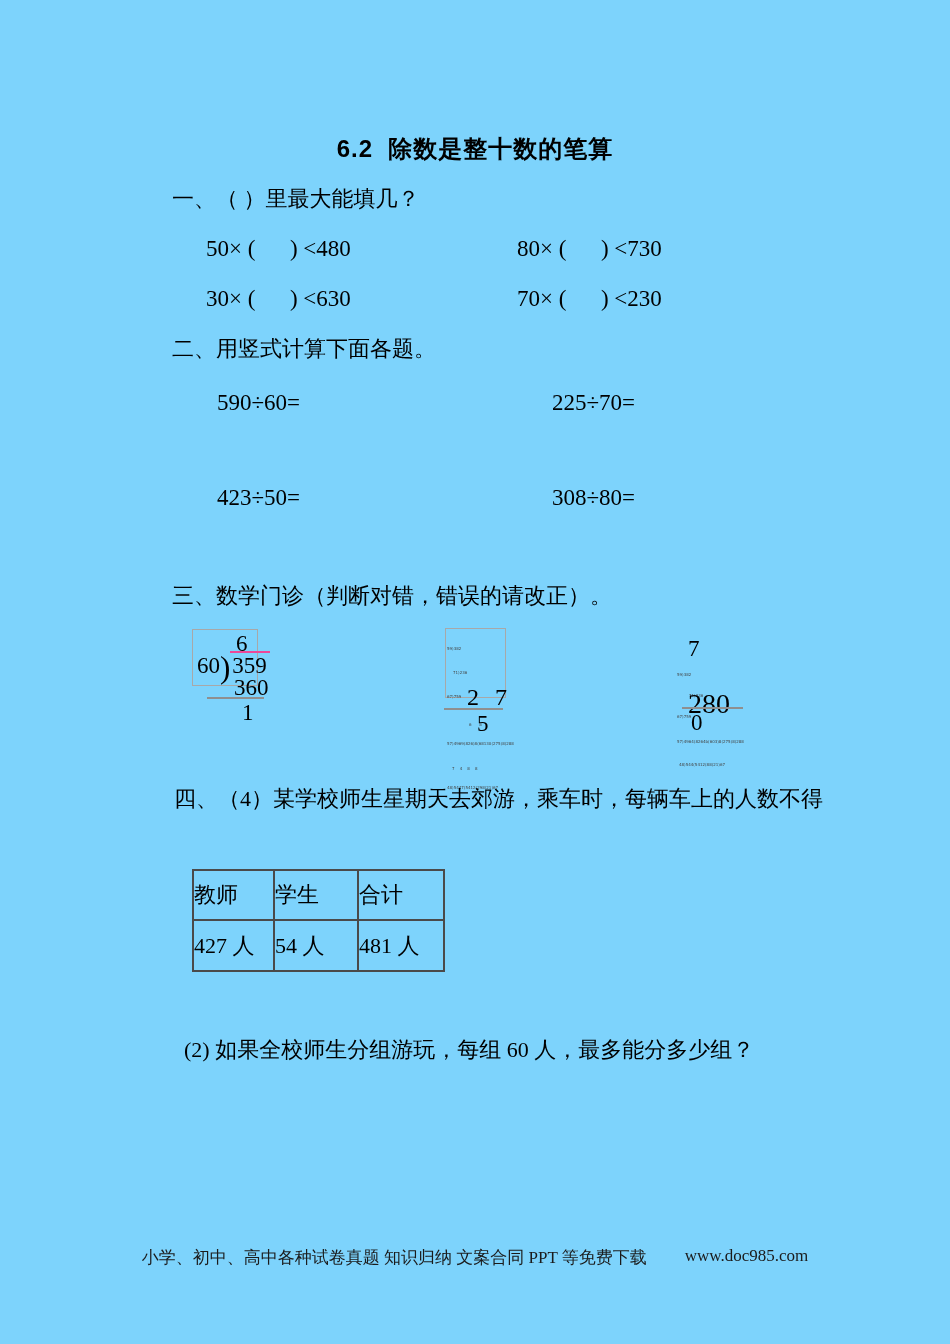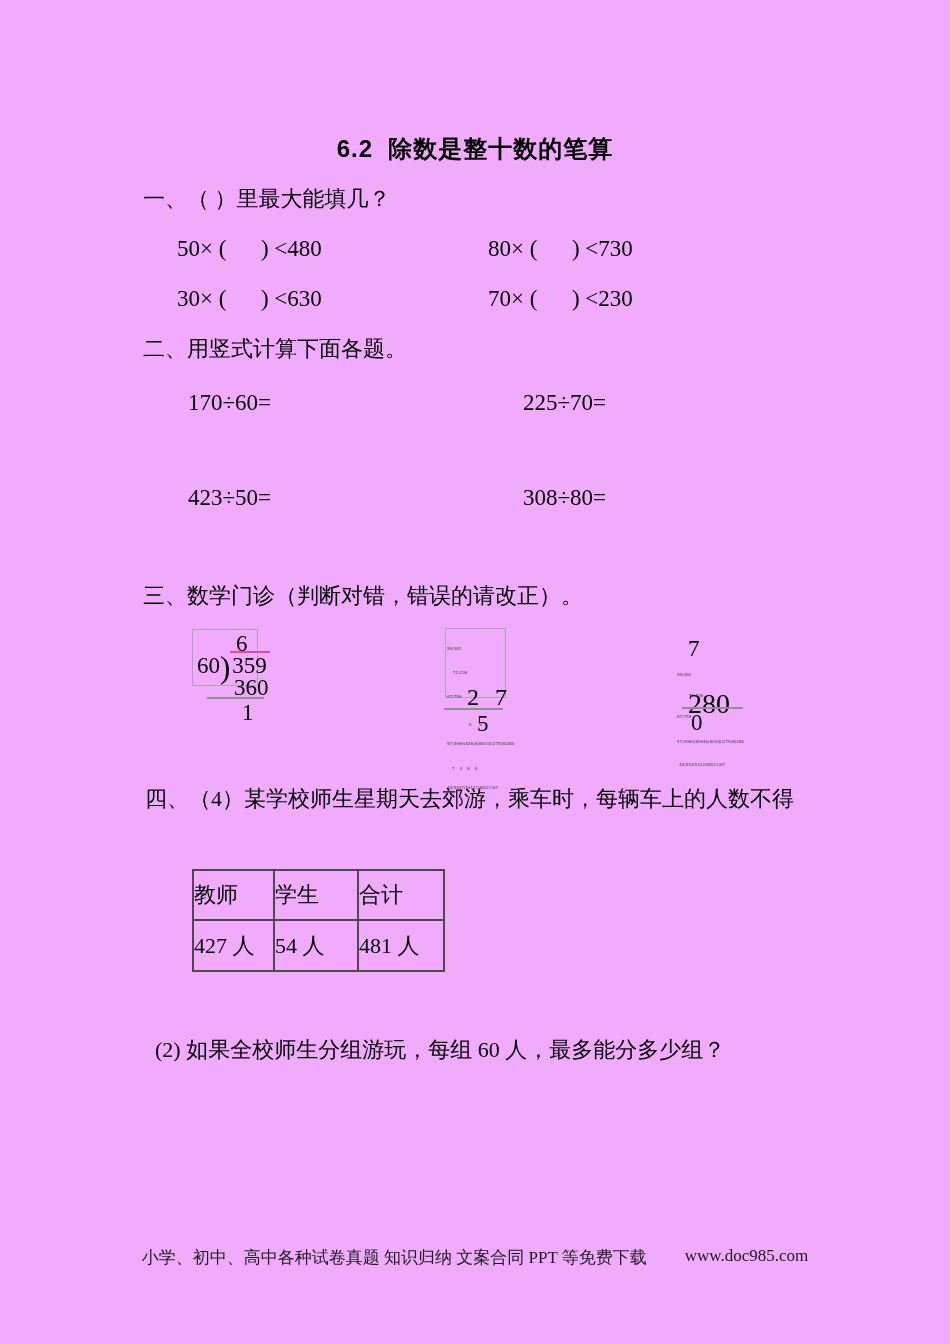--- a/index.html
+++ b/index.html
@@ -1,20 +1,20 @@
 <!DOCTYPE html>
 <html><head>
 <meta charset="utf-8">
 <style>
   html,body{margin:0;padding:0;background:#e8e8e8;}
   .page{
-    position:relative;width:950px;height:1344px;margin:0 auto;background:#f0abfc;
+    position:relative;width:950px;height:1344px;margin:0 auto;background:#7dd3fc;
     font-family:"Liberation Serif", serif;color:#000;overflow:hidden;
   }
-  .txt{position:absolute;font-size:22px;line-height:26px;white-space:pre;color:#000;}
+  .txt{position:absolute;font-size:22px;line-height:26px;white-space:pre;color:#000;margin-left:29px;}
   .num{font-size:23px;}
   .title{
     position:absolute;top:133px;left:0;width:950px;text-align:center;
     font-family:"Liberation Sans", sans-serif;font-weight:bold;font-size:24px;
     letter-spacing:1px;white-space:pre;
   }
   
   .fig{position:absolute;}
   .graybox{position:absolute;border:1px solid #a8a8a8;background:transparent;}
   .dv{position:absolute;font-size:23px;white-space:pre;}
@@ -42,21 +42,21 @@
 
   <div class="title">6.2  除数是整十数的笔算</div>
 
   <div class="txt" style="left:143px;top:186px">一、（ ）里最大能填几？</div>
   <div class="txt num" style="left:177px;top:236px">50× (      ) &lt;480</div>
   <div class="txt num" style="left:488px;top:236px">80× (      ) &lt;730</div>
   <div class="txt num" style="left:177px;top:286px">30× (      ) &lt;630</div>
   <div class="txt num" style="left:488px;top:286px">70× (      ) &lt;230</div>
 
   <div class="txt" style="left:143px;top:336px">二、用竖式计算下面各题。</div>
-  <div class="txt num" style="left:188px;top:390px">170÷60=</div>
+  <div class="txt num" style="left:188px;top:390px">590÷60=</div>
   <div class="txt num" style="left:523px;top:390px">225÷70=</div>
   <div class="txt num" style="left:188px;top:485px">423÷50=</div>
   <div class="txt num" style="left:523px;top:485px">308÷80=</div>
 
   <div class="txt" style="left:143px;top:583px">三、数学门诊（判断对错，错误的请改正）。</div>
 
   <div class="fig">
     <div class="graybox" style="left:192px;top:629px;width:64px;height:55px"></div>
     <div class="dv" style="left:236px;top:631px">6</div>
     <div class="dv" style="left:197px;top:651px"><span>60</span><span class="brk">)</span><span class="vin">359</span></div>

